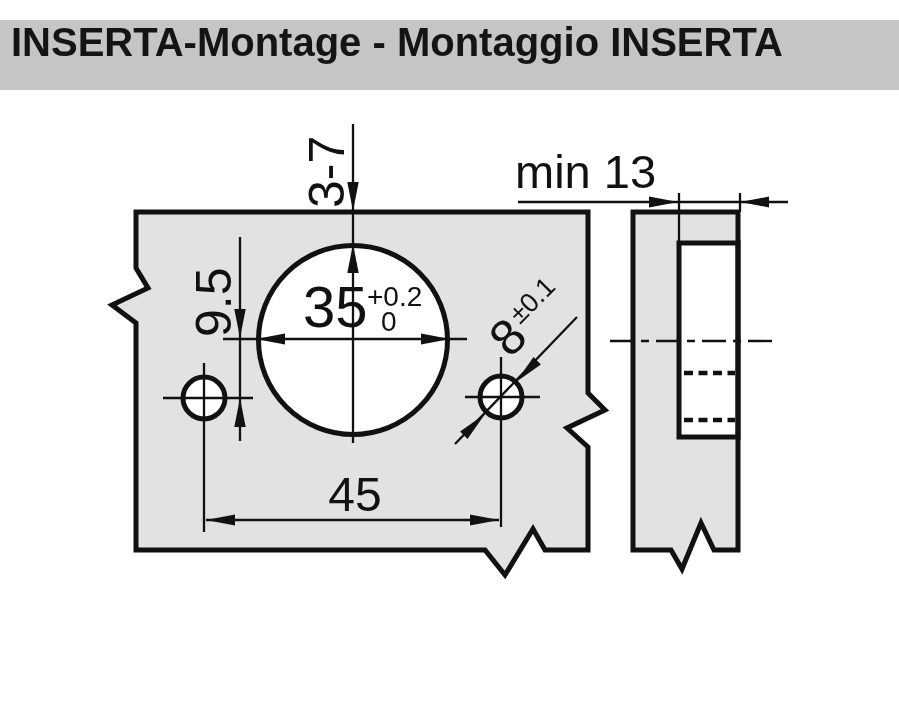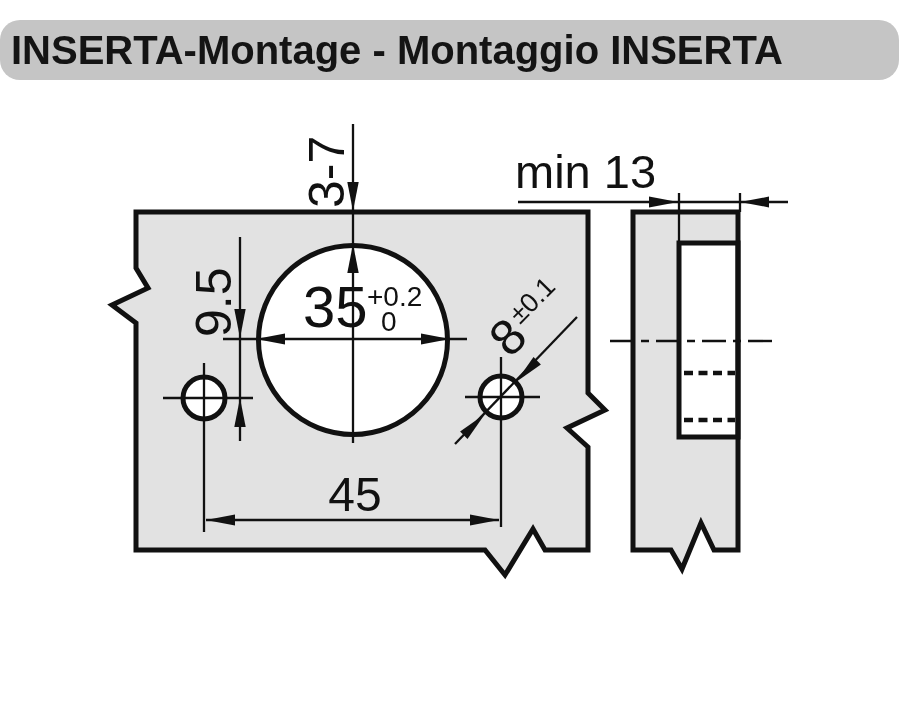--- a/index.html
+++ b/index.html
@@ -1,22 +1,22 @@
 <!DOCTYPE html>
 <html><head>
 <meta charset="utf-8">
 <style>
   html,body{margin:0;padding:0;background:#ffffff;}
   .stage{
     position:relative;width:899px;height:709px;background:#ffffff;overflow:hidden;
     font-family:"Liberation Sans",sans-serif;
   }
   .title-bar{
-    position:absolute;left:0;top:20px;width:899px;height:60px;
-    background:#c5c5c5;display:flex;align-items:center;border-radius:20px;
+    position:absolute;left:0;top:20px;width:899px;height:70px;
+    background:#c5c5c5;display:flex;align-items:flex-start;
   }
   .title-bar span{
     font-size:40px;font-weight:bold;color:#141414;padding-left:11px;
     letter-spacing:0px;white-space:nowrap;
   }
   svg{position:absolute;left:0;top:0;}
   .fill-panel{fill:#e2e2e2;stroke:none;}
   .fill-hole{fill:#ffffff;stroke:none;}
   .outline{fill:none;stroke:#111111;stroke-width:5;stroke-linejoin:miter;}
   .thin{stroke:#111111;stroke-width:2.3;fill:none;}

